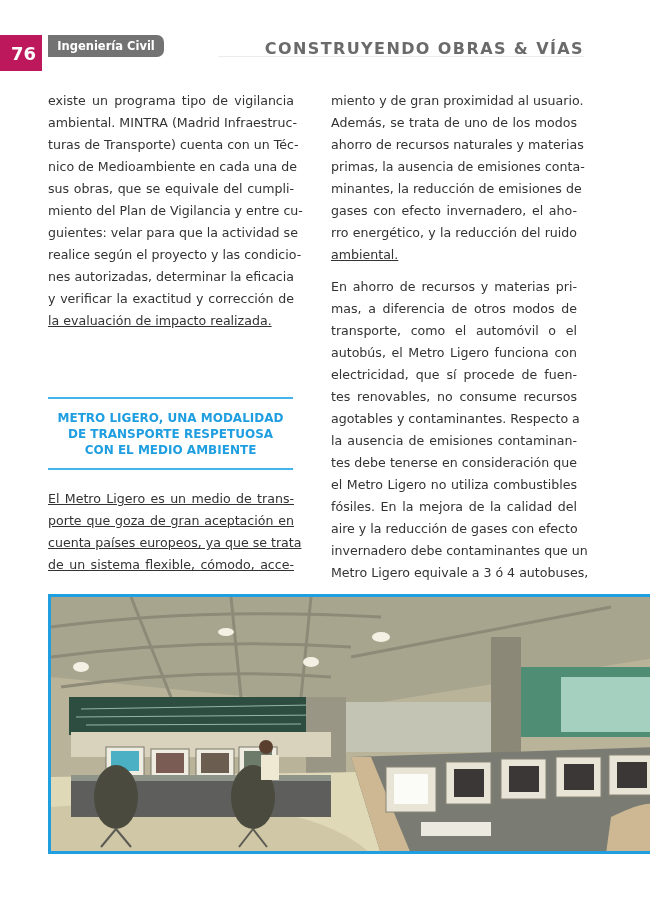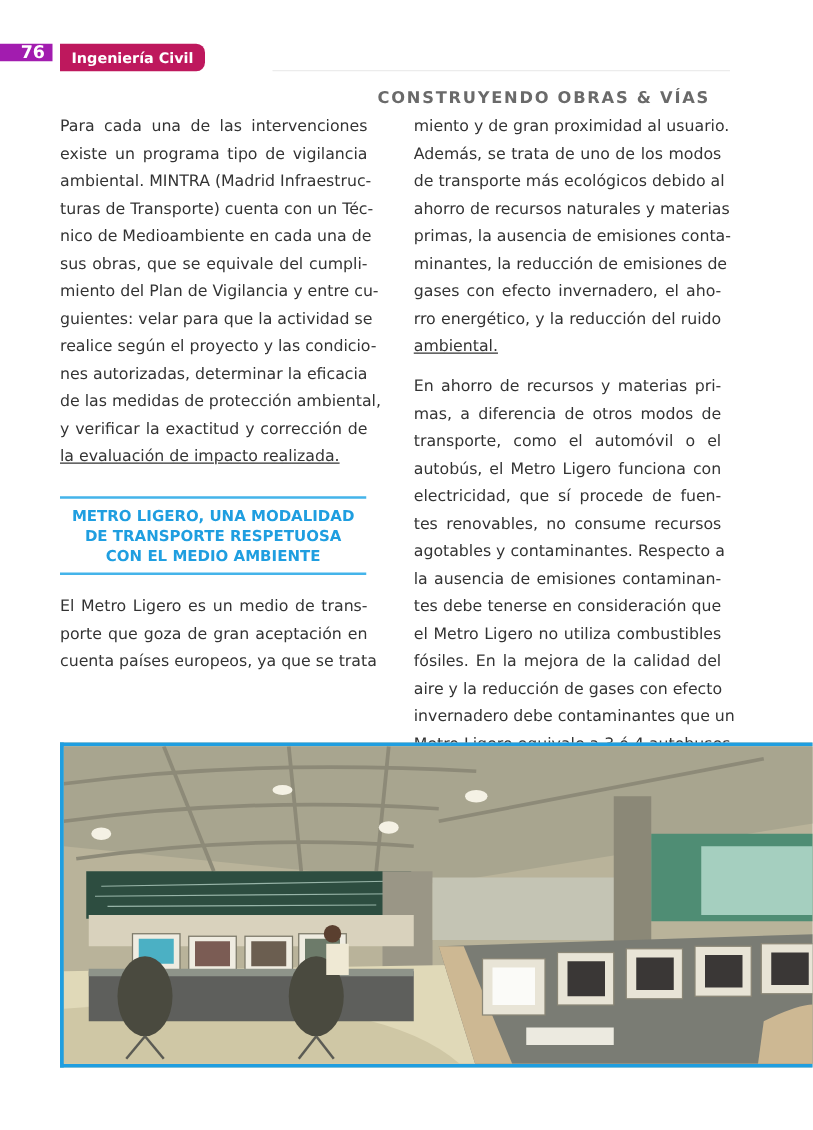--- a/index.html
+++ b/index.html
@@ -1,101 +1,99 @@
 <!DOCTYPE html>
 <html><head>
 <meta charset="utf-8">
 <style>
   html, body { margin: 0; padding: 0; }
   body {
     width: 650px; height: 904px; background: #ffffff; position: relative; overflow: hidden;
     font-family: "DejaVu Sans", sans-serif; color: #2b2b2b;
   }
   .page-num {
-    position: absolute; left: 0; top: 35px; width: 42px; height: 14px;
-    background: #a21caf; color: #fff; font-weight: bold; font-size: 14px;
+    position: absolute; left: 0; top: 35px; width: 42px; height: 36px;
+    background: #be185d; color: #fff; font-weight: bold; font-size: 18px;
     display: flex; align-items: center; justify-content: flex-end; padding-right: 6px; box-sizing: border-box;
     font-family: "DejaVu Sans", sans-serif;
   }
   .section-tab {
     position: absolute; left: 48px; top: 35px; width: 116px; height: 22px;
-    background: #be185d; color: #fff; font-weight: bold; font-size: 11.5px;
+    background: #737373; color: #fff; font-weight: bold; font-size: 11.5px;
     display: flex; align-items: center; justify-content: center;
     border-top-right-radius: 7px; border-bottom-right-radius: 7px;
   }
   .running-head {
-    position: absolute; right: 82px; top: 39px; font-size: 13px; letter-spacing: 1.4px;
-    color: #6a6a6a; font-weight: bold; white-space: nowrap; margin-top: 32px;
+    position: absolute; right: 66px; top: 39px; font-size: 16px; letter-spacing: 1.4px;
+    color: #6a6a6a; font-weight: bold; white-space: nowrap;
   }
   .head-rule {
     position: absolute; left: 218px; top: 56px; width: 366px; height: 1px; background: #ececec;
   }
   .col {
     position: absolute; width: 246px; font-size: 12.6px; line-height: 22px;
     text-align: justify; color: #333;
   }
   .col-left { left: 48px; top: 90px; }
   .col-right { left: 331px; top: 90px; }
   .line { display: block; text-align: justify; text-align-last: justify; white-space: nowrap; }
   .line.last { text-align-last: left; text-decoration: underline; }
   .gap { height: 10px; }
   .heading-box {
-    position: absolute; left: 48px; top: 397px; width: 245px; height: 63px;
+    position: absolute; left: 48px; top: 397px; width: 245px; height: 73px;
     border-top: 2px solid #44b4ea; border-bottom: 2px solid #44b4ea; box-sizing: border-box;
     display: flex; flex-direction: column; align-items: center; justify-content: center;
     color: #1f9ee0; font-weight: bold; font-size: 12px; line-height: 16px; text-align: center;
   }
-  .col-left2 { left: 48px; top: 474px; }
+  .col-left2 { left: 48px; top: 488px; text-decoration: underline; }
   .photo {
     position: absolute; left: 48px; top: 594px; width: 610px; height: 260px;
     border: 3px solid #1f9ee0; border-right: none; box-sizing: border-box; overflow: hidden;
     background: #c9c3a8;
   }
   .photo svg { display: block; }
 </style>
 </head>
 <body>
 
 <div class="page-num">76</div>
 <div class="section-tab">Ingeniería Civil</div>
 <div class="running-head">CONSTRUYENDO OBRAS &amp; VÍAS</div>
 <div class="head-rule"></div>
 
 <div class="col col-left">
-  <span class="line">Para cada una de las intervenciones</span>
   <span class="line">existe un programa tipo de vigilancia</span>
   <span class="line">ambiental. MINTRA (Madrid Infraestruc-</span>
   <span class="line">turas de Transporte) cuenta con un Téc-</span>
   <span class="line">nico de Medioambiente en cada una de</span>
   <span class="line">sus obras, que se equivale del cumpli-</span>
   <span class="line">miento del Plan de Vigilancia y entre cu-</span>
   <span class="line">guientes: velar para que la actividad se</span>
   <span class="line">realice según el proyecto y las condicio-</span>
   <span class="line">nes autorizadas, determinar la eficacia</span>
-  <span class="line">de las medidas de protección ambiental,</span>
   <span class="line">y verificar la exactitud y corrección de</span>
   <span class="line last">la evaluación de impacto realizada.</span>
 </div>
 
 <div class="heading-box">
   <div>METRO LIGERO, UNA MODALIDAD</div>
   <div>DE TRANSPORTE RESPETUOSA</div>
   <div>CON EL MEDIO AMBIENTE</div>
 </div>
 
 <div class="col col-left2">
   <span class="line">El Metro Ligero es un medio de trans-</span>
   <span class="line">porte que goza de gran aceptación en</span>
   <span class="line">cuenta países europeos, ya que se trata</span>
+  <span class="line">de un sistema flexible, cómodo, acce-</span>
 </div>
 
 <div class="col col-right">
   <span class="line">miento y de gran proximidad al usuario.</span>
   <span class="line">Además, se trata de uno de los modos</span>
-  <span class="line">de transporte más ecológicos debido al</span>
   <span class="line">ahorro de recursos naturales y materias</span>
   <span class="line">primas, la ausencia de emisiones conta-</span>
   <span class="line">minantes, la reducción de emisiones de</span>
   <span class="line">gases con efecto invernadero, el aho-</span>
   <span class="line">rro energético, y la reducción del ruido</span>
   <span class="line last">ambiental.</span>
   <div class="gap"></div>
   <span class="line">En ahorro de recursos y materias pri-</span>
   <span class="line">mas, a diferencia de otros modos de</span>
   <span class="line">transporte, como el automóvil o el</span>

